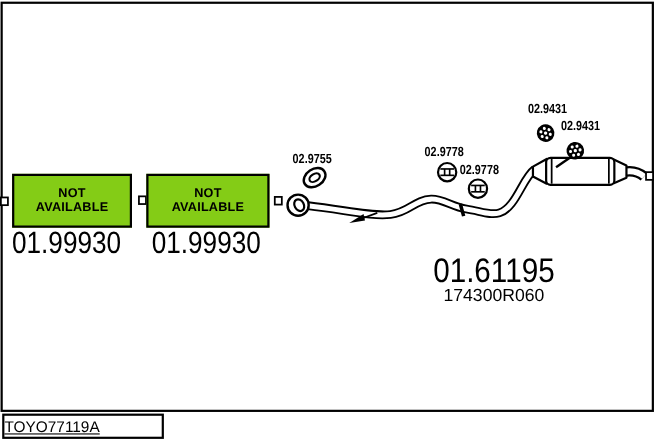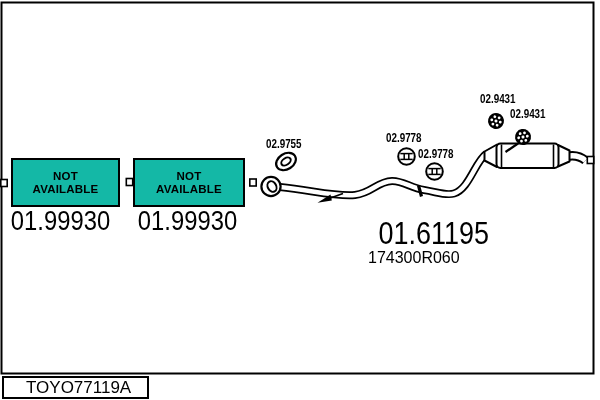--- a/index.html
+++ b/index.html
@@ -1,40 +1,40 @@
 <!DOCTYPE html>
 <html><head>
 <meta charset="utf-8">
 <style>
   html,body{margin:0;padding:0;background:#fff;}
   .stage{position:relative;width:600px;height:400px;background:#ffffff;
          font-family:"Liberation Sans",sans-serif;color:#000;overflow:hidden;}
   .stage svg{position:absolute;left:0;top:0;}
   .na-box{position:absolute;top:158px;height:49px;border:2px solid #000;box-sizing:border-box;
-          background:#14b8a6;display:flex;align-items:center;justify-content:center;}
+          background:#84cc16;display:flex;align-items:center;justify-content:center;}
   #na1{left:11px;width:109px;}
   #na2{left:133px;width:112px;}
   .na-lbl{width:72px;text-align:center;font-weight:bold;font-size:11.5px;line-height:13px;letter-spacing:.2px;}
   .pn-big{position:absolute;font-size:28px;line-height:28px;text-align:center;
           transform:scaleX(.85);white-space:nowrap;}
   #pn1{left:0;top:207px;width:121px;}
   #pn2{left:127px;top:207px;width:121px;}
   .pn-small{position:absolute;font-weight:bold;font-size:12px;line-height:12px;
             transform:scaleX(.82);transform-origin:0 0;white-space:nowrap;}
   #lbl-gasket{left:266px;top:138px;}
   #lbl-clamp1{left:386px;top:132px;}
   #lbl-clamp2{left:418px;top:148px;}
   #lbl-mount1{left:480px;top:93px;}
   #lbl-mount2{left:510px;top:108px;}
-  #muffler-callout{position:absolute;left:368px;top:218px;width:162px;text-align:left;}
+  #muffler-callout{position:absolute;left:368px;top:230px;width:162px;text-align:center;}
   #muffler-pn{font-size:31px;line-height:31px;transform:scaleX(.87);white-space:nowrap;}
   #muffler-ref{font-size:16px;line-height:15px;margin-top:1px;white-space:nowrap;}
   #code-box{position:absolute;left:2px;top:376px;width:147px;height:23px;border:2px solid #000;
             box-sizing:border-box;background:#fff;display:flex;align-items:center;
-            padding-left:22px;font-size:17px;}
+            padding-left:0;font-size:14px;text-decoration:underline;}
 </style>
 </head>
 <body>
 
 <div class="stage">
 
   <svg width="600" height="400" viewBox="0 0 600 400">
     <defs>
       <g id="mount-icon">
         <circle r="8" fill="#000"></circle>

